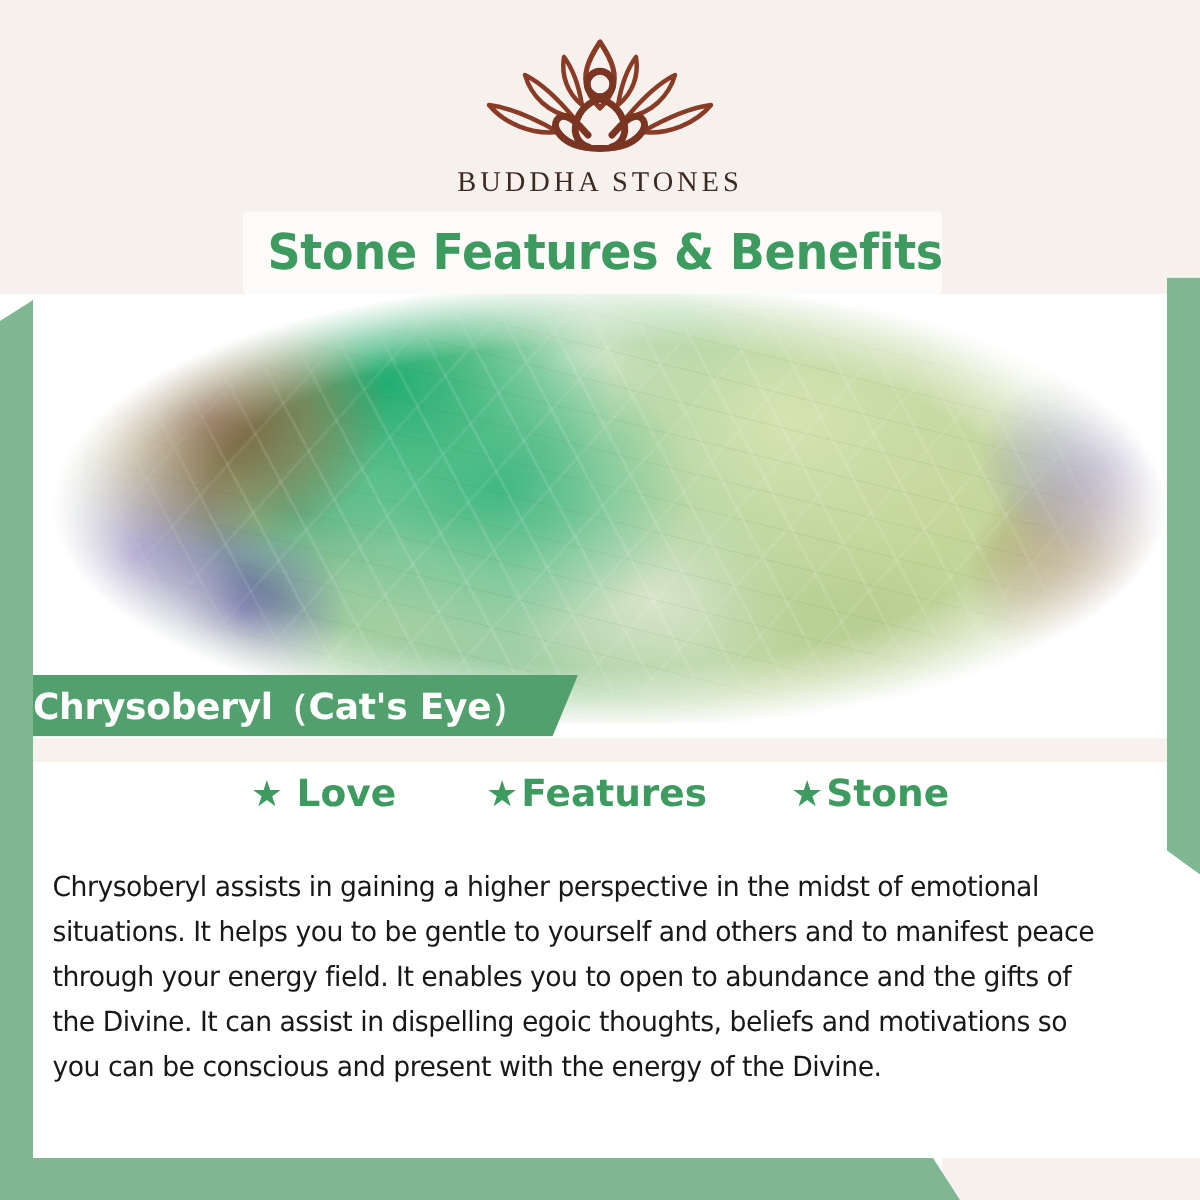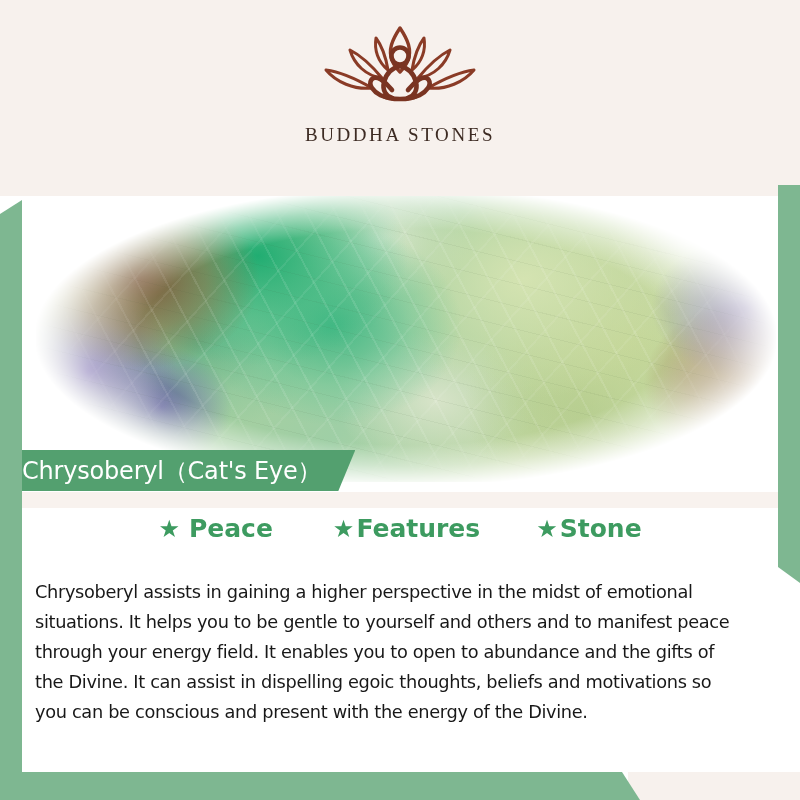--- a/index.html
+++ b/index.html
@@ -36,21 +36,21 @@
     top: 16px;
     width: 800px;
     text-align: center;
   }
   .logo-mark {
     display: block;
     margin: 0 auto;
   }
   .logo-text {
     display: block;
-    margin-top: 16px;
+    margin-top: 3px;
     font-family: "Liberation Serif", serif;
     font-size: 19px;
     letter-spacing: 2.6px;
     color: #3d2b23;
     text-align: center;
   }
 
   
   .title-plate {
     position: absolute;
@@ -141,21 +141,21 @@
     padding: 0 34px 0 22px;
     background: #53a06f;
     display: flex;
     align-items: center;
     clip-path: polygon(0 0, 100% 0, calc(100% - 17px) 100%, 0 100%);
     z-index: 7;
   }
   .name-text {
     font-family: "DejaVu Sans", sans-serif;
     font-size: 24px;
-    font-weight: normal;
+    font-weight: bold;
     color: #ffffff;
     white-space: nowrap;
     letter-spacing: -0.2px;
   }
 
   
   .content {
     position: absolute;
     left: 0;
     top: 492px;
@@ -289,28 +289,31 @@
 
   <div class="photo">
     <div class="stone"></div>
     <div class="stone-facets"></div>
   </div>
 
   <div class="name-banner">
     <span class="name-text">Chrysoberyl（Cat's Eye）</span>
   </div>
 
+  <div class="title-plate">
+    <div class="title-text">Stone Features &amp; Benefits</div>
+  </div>
 
   <div class="content">
     <div class="content-tint"></div>
 
     <div class="tags">
       <div class="tag tag-peace">
         <span class="tag-star">★</span>
-        <span>Peace</span>
+        <span>Love</span>
       </div>
       <div class="tag-gap"></div>
       <div class="tag">
         <span class="tag-star">★</span>
         <span>Features</span>
       </div>
       <div class="tag-gap-2"></div>
       <div class="tag">
         <span class="tag-star">★</span>
         <span>Stone</span>

